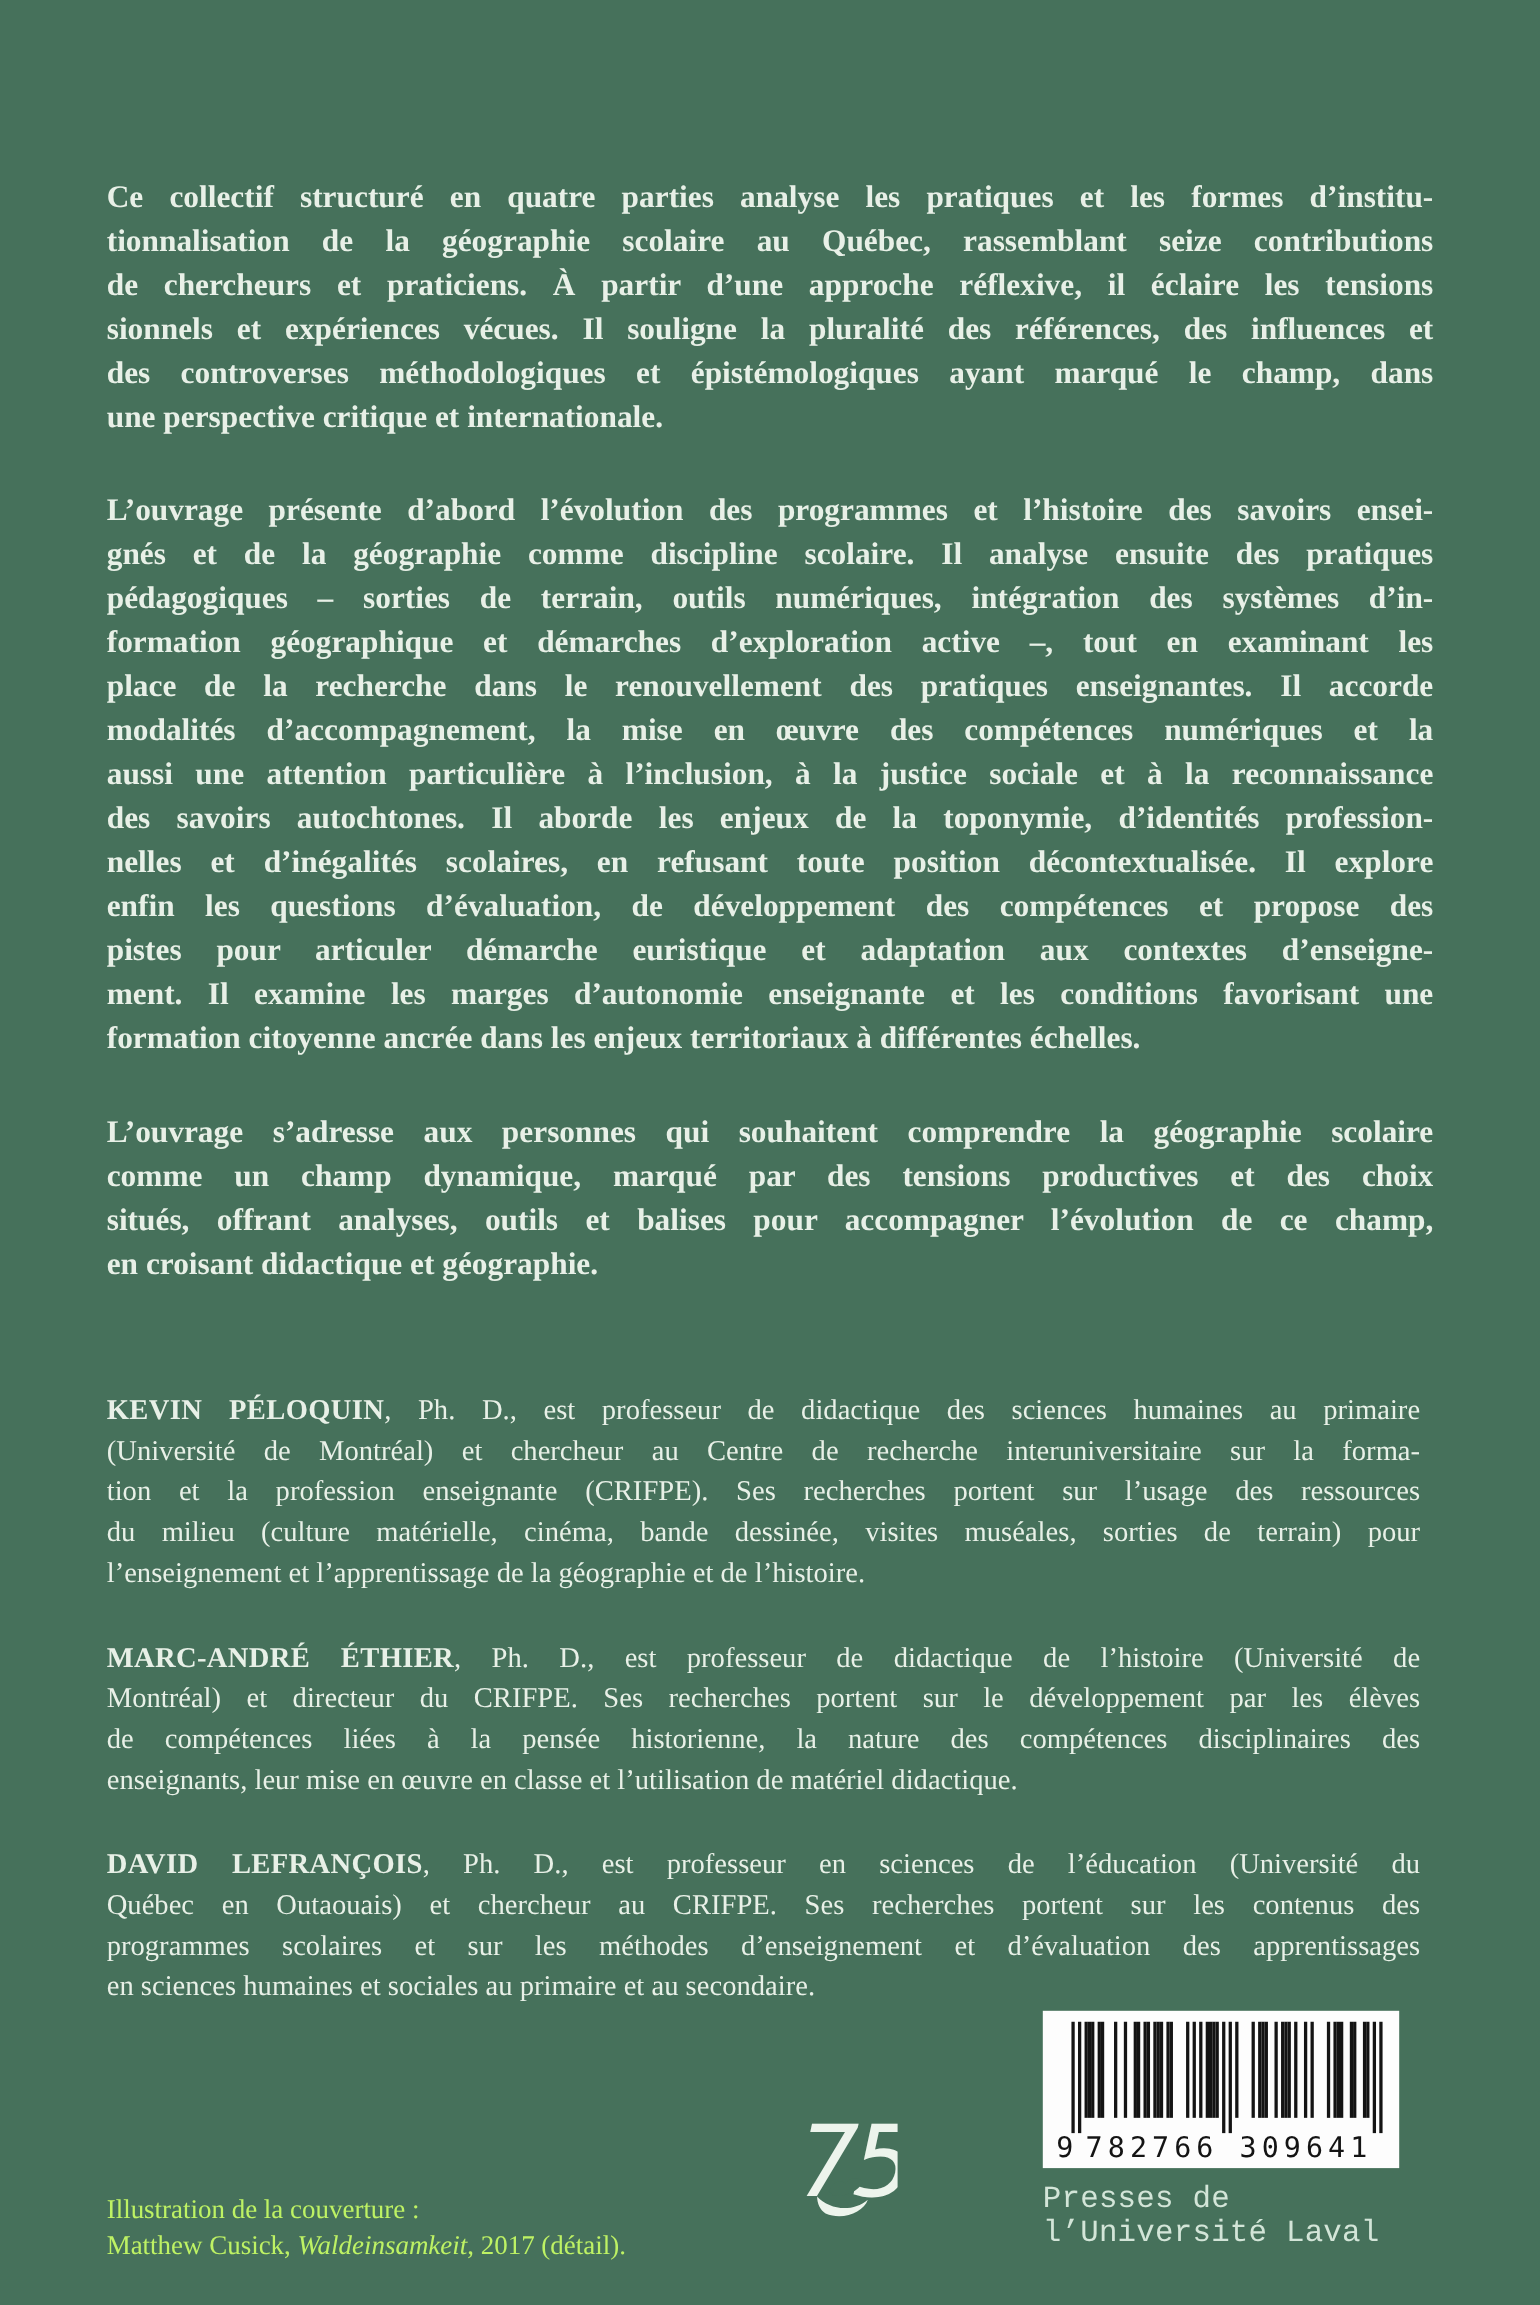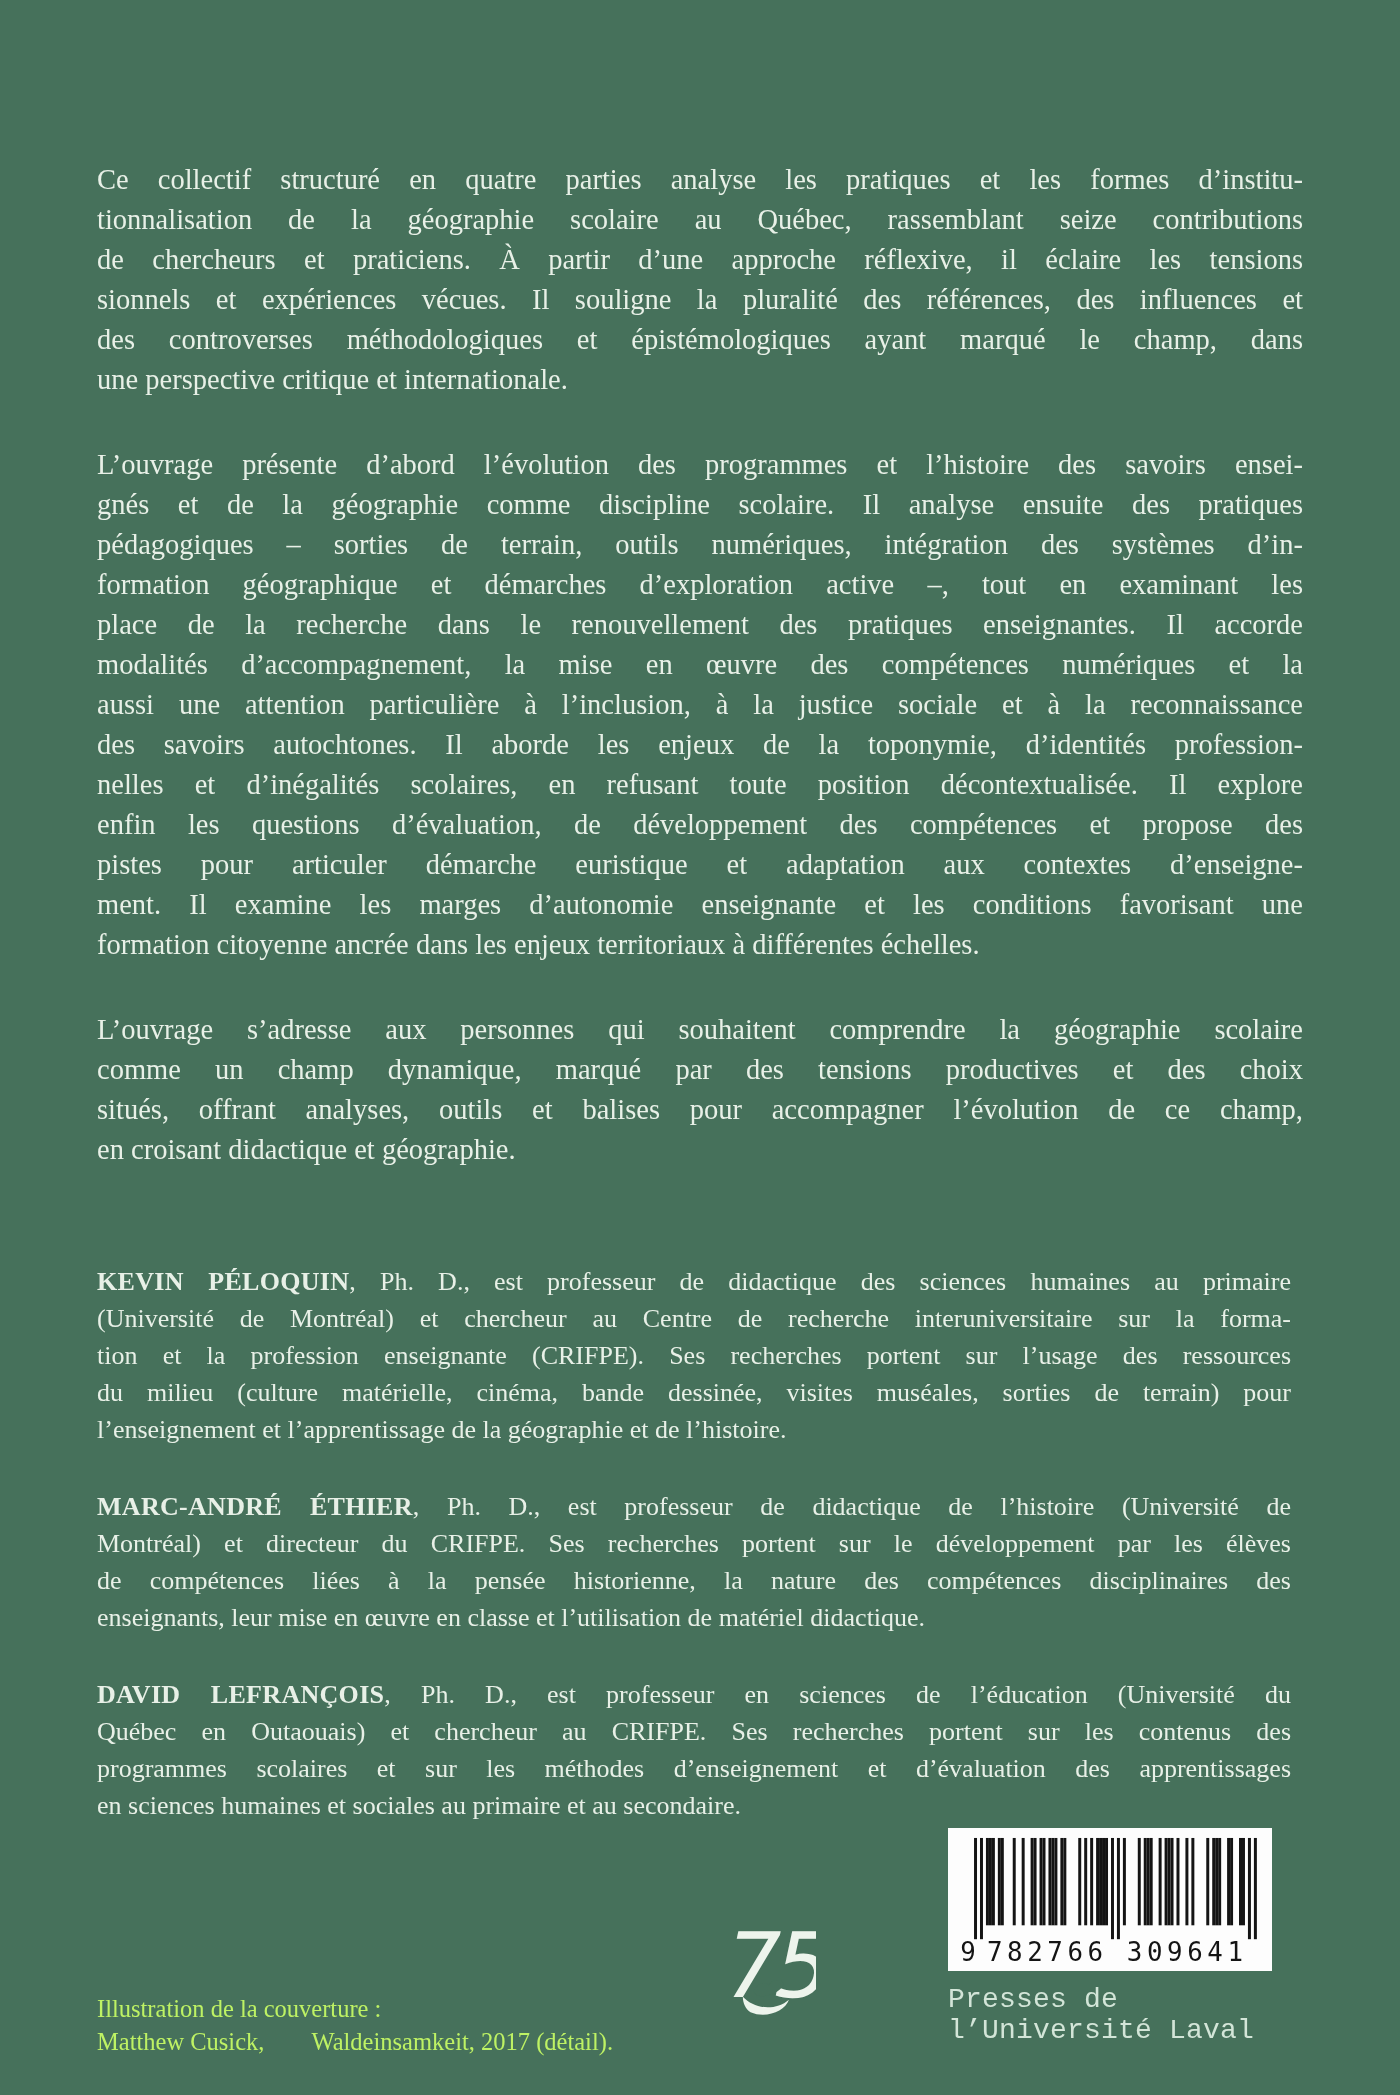--- a/index.html
+++ b/index.html
@@ -7,34 +7,34 @@
     width:1400px;height:2095px;position:relative;overflow:hidden;
     background:#46715B;
     font-family:"Liberation Serif","DejaVu Serif",serif;
     color:#E8F0E7;
   }
   .cover{position:absolute;inset:0;}
 
   
   .synopsis{position:absolute;left:97px;top:160px;width:1206px;
     font-size:28.5px;line-height:40px;}
-  .para{margin:0 0 45px 0;}
+  .para{margin:0 0 45px 0;font-weight:bold;}
   .line{text-align:justify;text-align-last:justify;white-space:normal;}
   .line.last{text-align-last:left;}
 
   
   .bios{position:absolute;left:97px;top:1263px;width:1206px;
     font-size:26px;line-height:37px;}
   .bio{margin:0 12px 40px 0;}
   .bio-name{font-weight:700;letter-spacing:.3px;}
 
   
   .credit{position:absolute;left:97px;top:1992px;
     font-size:24.5px;line-height:33px;color:#bef264;}
-  .credit .it{margin-left:41px;}
+  .credit .it{font-style:italic;}
 
   .logo75{position:absolute;left:710px;top:1920px;width:106px;height:96px;}
 
   .barcode-box{position:absolute;left:948px;top:1828px;width:324px;height:143px;
     background:#FDFDFD;}
   .barcode-box svg{display:block;margin:6px auto 0 auto;}
 
   .publisher{position:absolute;left:948px;top:1984px;width:360px;
     font-family:Liberation Mono, monospace;
     font-size:28px;color:#D3E5D8;letter-spacing:.2px;}

